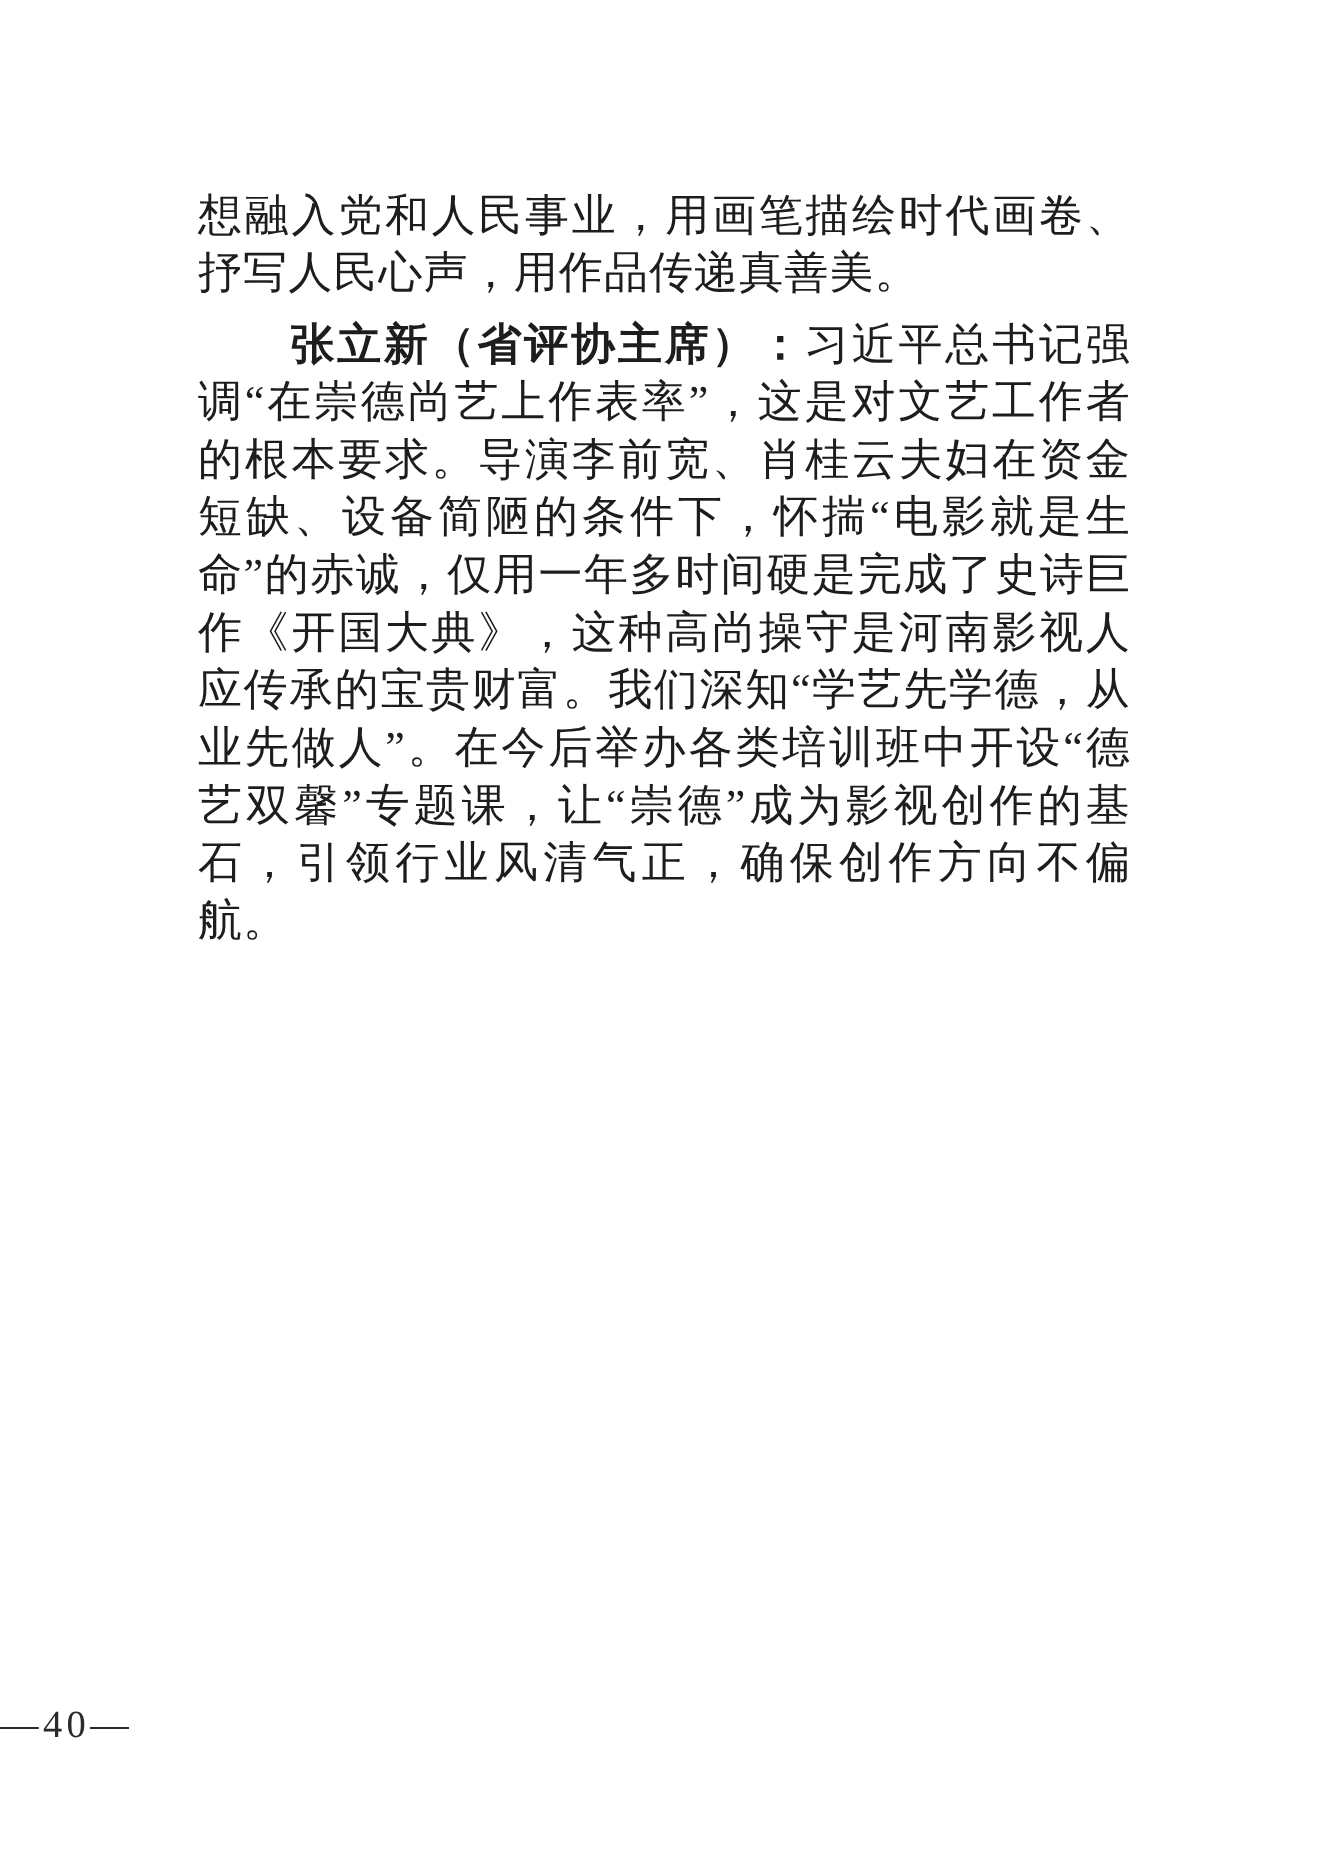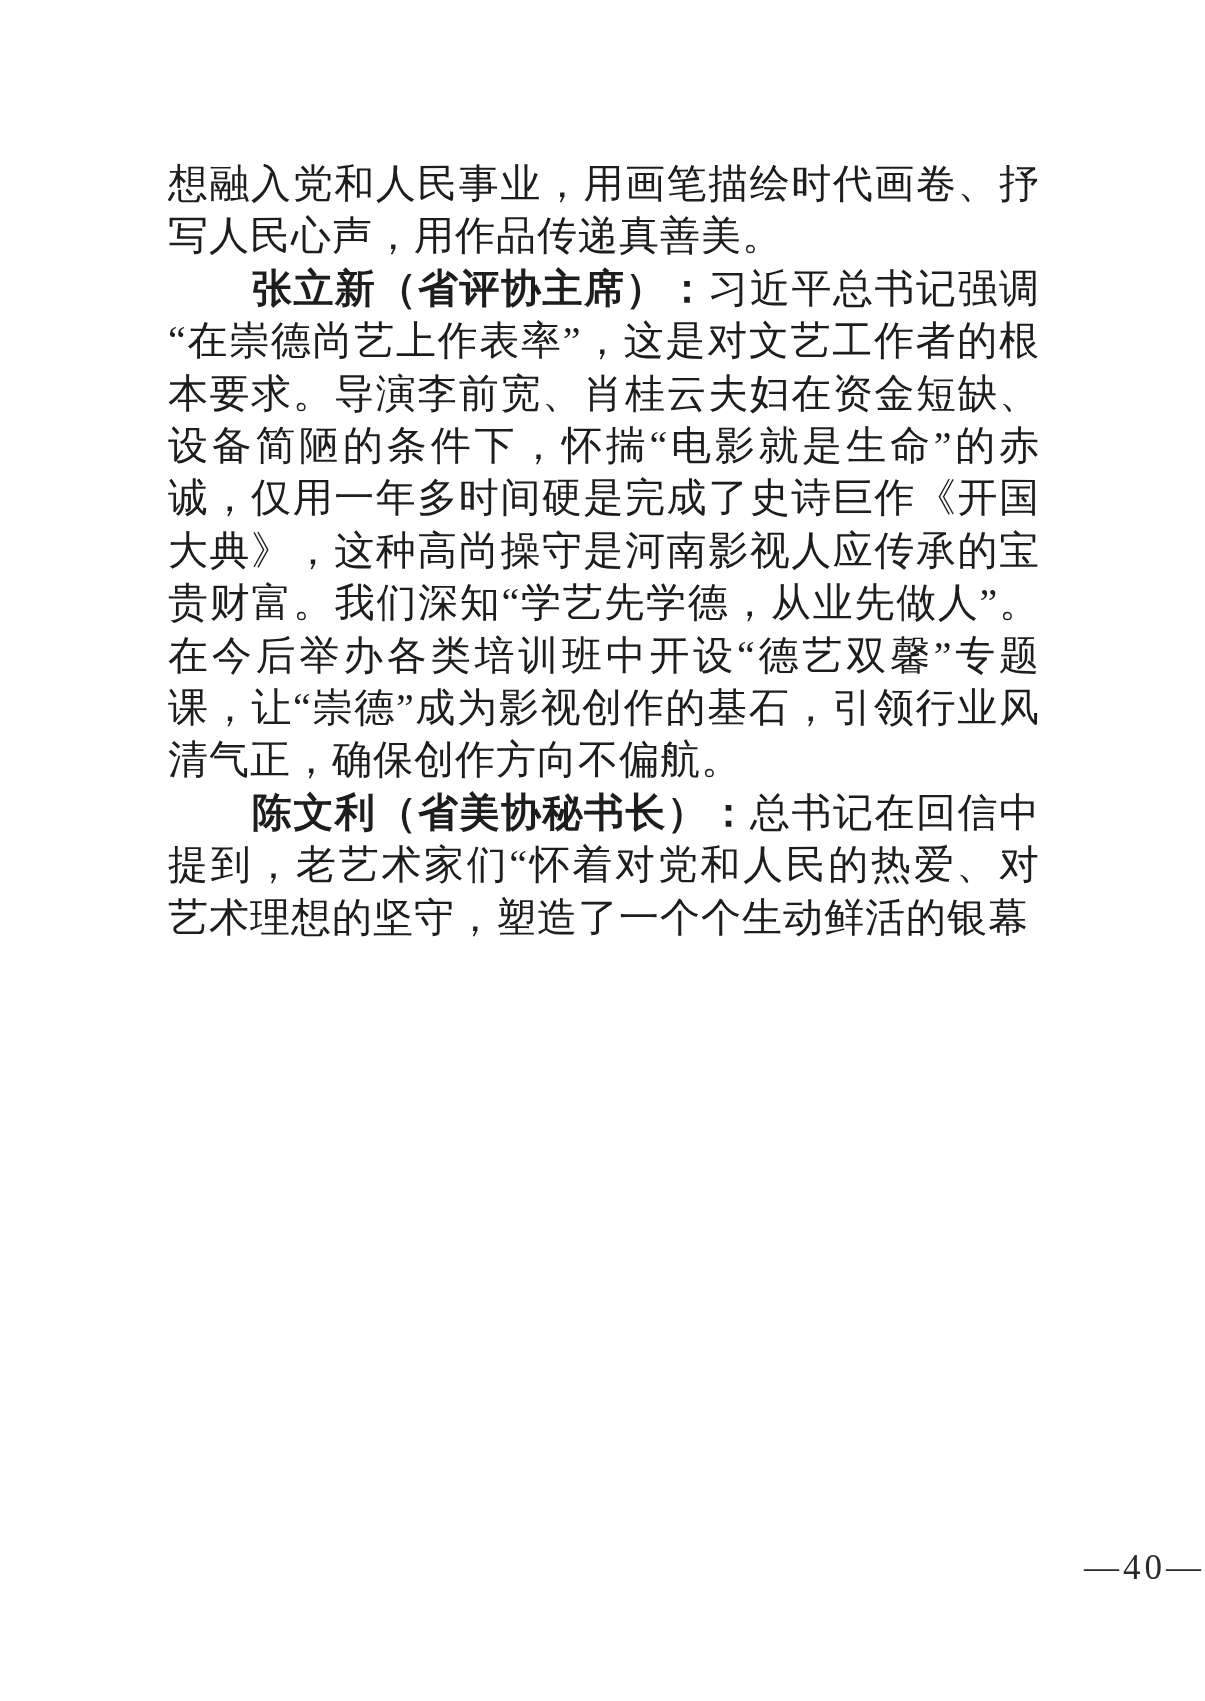--- a/index.html
+++ b/index.html
@@ -22,43 +22,42 @@
     top: 158px;
     width: 872px;
     color: #1d1d1d;
     font-size: 40px;
     line-height: 52.4px;
     text-align: justify;
     text-justify: inter-ideograph;
     letter-spacing: 1px;
   }
   .content p {
-    margin: 0;
+    margin: 12px;
     padding: 0;
   }
   .content p.indent {
     text-indent: 84px;
   }
   .speaker {
     font-weight: 700;
   }
   .footer {
     position: absolute;
     top: 1548px;
     left: 0;
     width: 100%;
-    text-align: right;
+    text-align: left;
     color: #2a2a2a;
     font-size: 35px;
     letter-spacing: 4px;
   }
 </style>
 </head>
 <body>
 
 <div class="page">
   <div class="content" id="paragraph-container">
       <p class="">想融入党和人民事业，用画笔描绘时代画卷、抒写人民心声，用作品传递真善美。</p>
       <p class="indent"><span class="speaker">张立新（省评协主席）：</span>习近平总书记强调“在崇德尚艺上作表率”，这是对文艺工作者的根本要求。导演李前宽、肖桂云夫妇在资金短缺、设备简陋的条件下，怀揣“电影就是生命”的赤诚，仅用一年多时间硬是完成了史诗巨作《开国大典》，这种高尚操守是河南影视人应传承的宝贵财富。我们深知“学艺先学德，从业先做人”。在今后举办各类培训班中开设“德艺双馨”专题课，让“崇德”成为影视创作的基石，引领行业风清气正，确保创作方向不偏航。</p>
-      <p class="indent"><span class="speaker">陈文利（省美协秘书长）：</span>总书记在回信中提到，老艺术家们“怀着对党和人民的热爱、对艺术理想的坚守，塑造了一个个生动鲜活的银幕</p>
     </div>
   <div class="footer">—40—</div>
 </div>
 
 </body></html>

